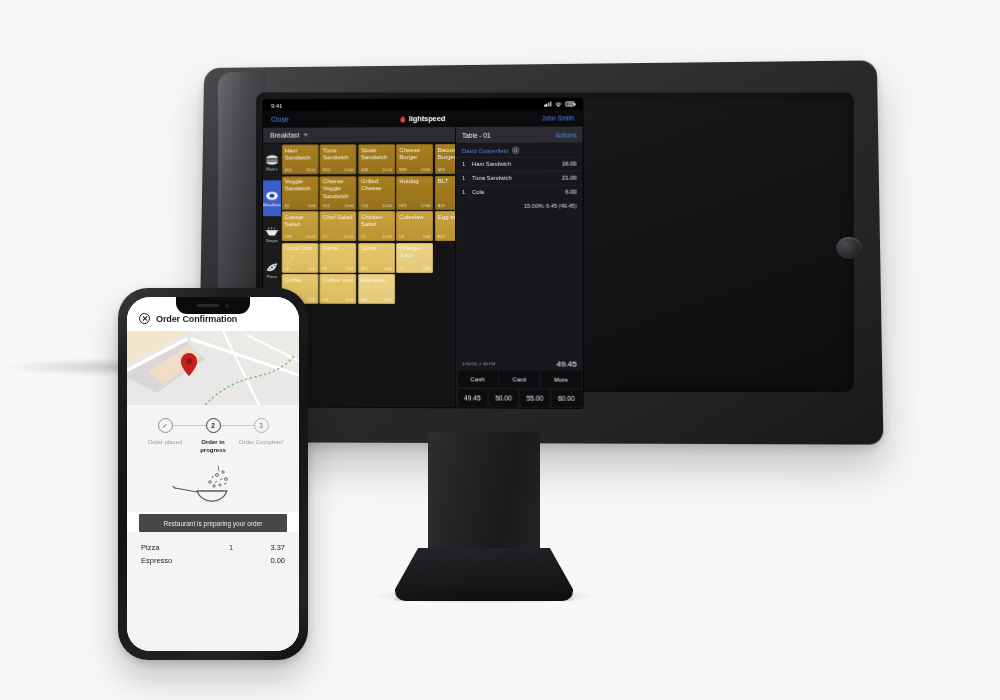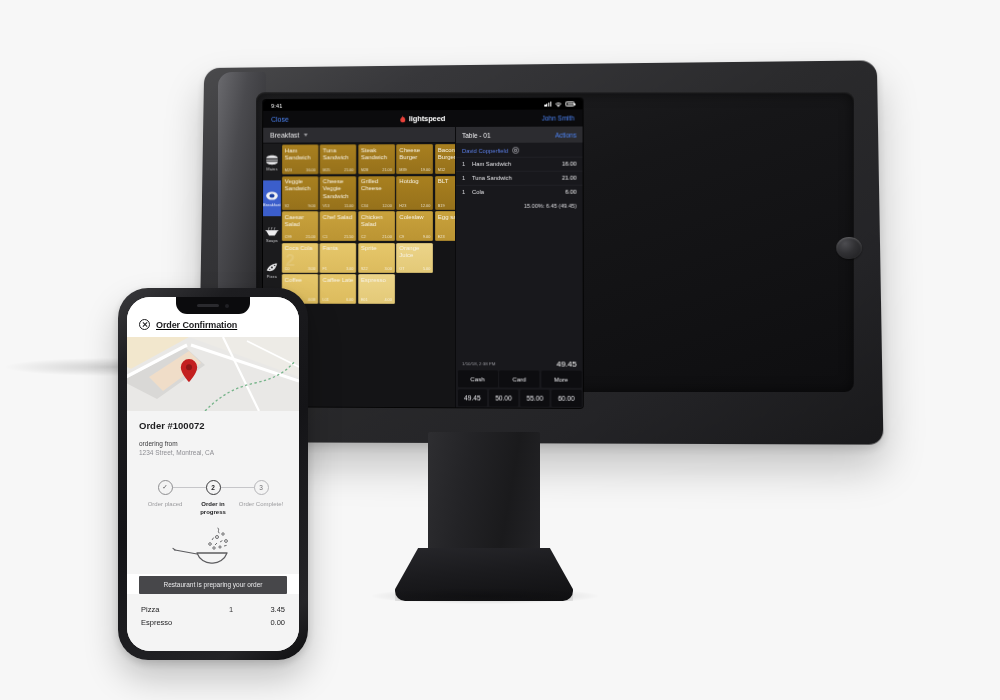--- a/index.html
+++ b/index.html
@@ -163,21 +163,21 @@
   }
   .ph-notch {
     position: absolute; left: 50%; top: 0; transform: translateX(-50%);
     width: 74px; height: 17px; background: #0b0b0d;
     border-radius: 0 0 11px 11px; z-index: 5;
     display: flex; align-items: center; justify-content: center; gap: 6px;
   }
   .ph-notch .spk { width: 22px; height: 3px; background: #2a2a2e; border-radius: 2px; }
   .ph-notch .cam { width: 4px; height: 4px; background: #202024; border-radius: 50%; }
 
-  .ph-header { height: 40px; display: flex; align-items: flex-end; gap: 6px; padding: 0 12px 7px; background: #fff; text-decoration: underline; }
+  .ph-header { height: 34px; display: flex; align-items: flex-end; gap: 6px; padding: 0 12px 7px; background: #fff; }
   .ph-header .x {
     width: 11px; height: 11px; border: 1.1px solid #1c1c1e; border-radius: 50%;
     position: relative; flex: 0 0 auto;
   }
   .ph-header .x::before, .ph-header .x::after {
     content: ""; position: absolute; left: 1.6px; top: 4.2px; width: 6px; height: 1.1px; background: #1c1c1e;
   }
   .ph-header .x::before { transform: rotate(45deg); }
   .ph-header .x::after { transform: rotate(-45deg); }
   .ph-header .ht { font-size: 9px; font-weight: 700; color: #1c1c1e; letter-spacing: -.1px; }
@@ -563,25 +563,20 @@
             <path d="M96 0 L132 74" stroke="#ffffff" stroke-width="2.2" fill="none"></path>
             <path d="M120 4 L172 30" stroke="#ffffff" stroke-width="1.6" fill="none"></path>
             <path d="M78 74 C96 56 110 50 128 46 C146 42 158 36 168 24" stroke="#76b48a" stroke-width="1.3" fill="none" stroke-dasharray="2.4 2.4"></path>
             <g>
               <path d="M62 22 a8.2 8.2 0 00-8.2 8.2 c0 6.1 8.2 15 8.2 15 s8.2-8.9 8.2-15 A8.2 8.2 0 0062 22z" fill="#c31f1f"></path>
               <circle cx="62" cy="30.2" r="3" fill="#8f1616"></circle>
             </g>
           </svg>
         </div>
 
-        <div class="ph-info">
-          <div class="onum">Order #100072</div>
-          <div class="olab">ordering from</div>
-          <div class="oadr">1234 Street, Montreal, CA</div>
-        </div>
 
         <div class="ph-steps">
           <div class="step-line"></div>
           <div id="steps" style="display:flex;flex:1">
               <div class="step done">
                 <span class="circ">✓</span>
                 <span class="txt">Order placed</span>
               </div>
               <div class="step cur">
                 <span class="circ">2</span>
@@ -612,21 +607,21 @@
             </g>
           </svg>
         </div>
 
         <div class="ph-banner">Restaurant is preparing your order</div>
 
         <div class="ph-list" id="ph-list">
             <div class="ph-row">
               <span class="n">Pizza</span>
               <span class="q">1</span>
-              <span class="p">3.45</span>
+              <span class="p">3.37</span>
             </div>
             <div class="ph-row">
               <span class="n">Espresso</span>
               <span class="q"></span>
               <span class="p">0.00</span>
             </div>
           </div>
         <div class="ph-fill"></div>
       </div>
     </div>

